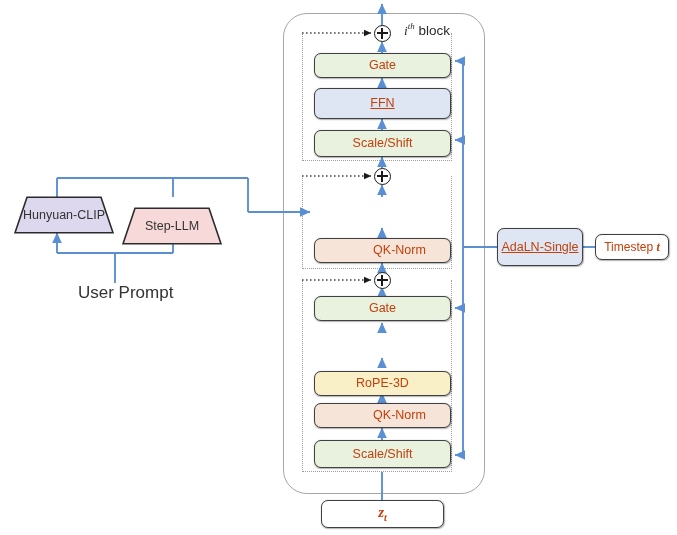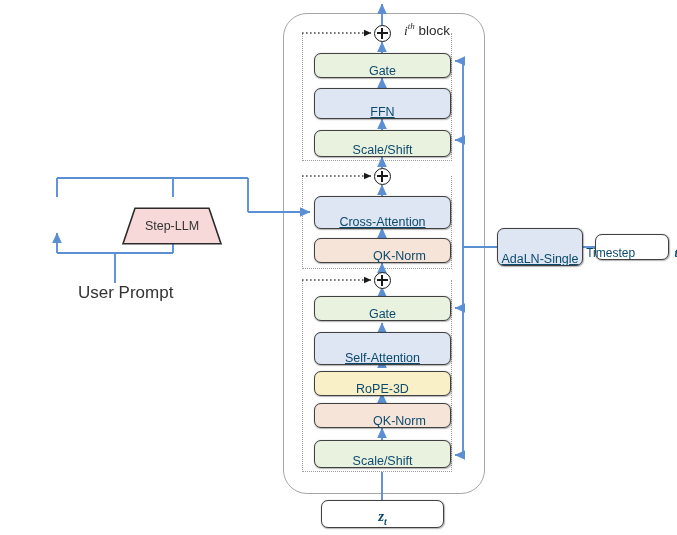--- a/index.html
+++ b/index.html
@@ -10,25 +10,25 @@
     font-family:"Liberation Sans", sans-serif;
     position:relative;
     overflow:hidden;
   }
   #stage { position:absolute; left:0; top:0; width:538px; height:535px;border-radius:30px; }
 
   svg.wires { position:absolute; left:0; top:0; width:677px; height:535px; }
 
   .node {
     position:absolute;
-    display:flex; align-items:flex-end; justify-content:center;
+    display:flex; align-items:center; justify-content:center;
     border:1.6px solid #404040;
     border-radius:7px;
     font-size:12.5px;
-    color:#0c4a6e;
+    color:#c2410c;
     text-align:center;
     line-height:1;
     box-shadow:0.8px 0.8px 1.2px rgba(0,0,0,0.30);
     white-space:nowrap;
   }
   .green  { background:#e9f1df; }
   .blue   { background:#dde6f2;text-decoration:underline; }
   .peach  { background:#f6e4d8;padding-left:34px; }
   .yellow { background:#faf0c8; }
   .white  { background:#ffffff; }
@@ -168,54 +168,54 @@
   <div class="node green" style="left:314px; top:53px; width:137px; height:25px;">
     <span>Gate</span>
   </div>
   <div class="node blue" style="left:314px; top:88px; width:137px; height:31px;">
     <span>FFN</span>
   </div>
   <div class="node green" style="left:314px; top:130px; width:137px; height:27px;">
     <span>Scale/Shift</span>
   </div>
 
-  <div class="node blue" style="left:314px; top:196px; width:137px; height:33px;">
-    <span>Cross-Attention</span>
-  </div>
   <div class="node peach" style="left:314px; top:238px; width:137px; height:25px;">
     <span>QK-Norm</span>
   </div>
 
   <div class="node green" style="left:314px; top:296px; width:137px; height:25px;">
     <span>Gate</span>
   </div>
-  <div class="node blue" style="left:314px; top:332px; width:137px; height:33px;">
-    <span>Self-Attention</span>
-  </div>
   <div class="node yellow" style="left:314px; top:371px; width:137px; height:25px;">
     <span>RoPE-3D</span>
   </div>
   <div class="node peach" style="left:314px; top:403px; width:137px; height:25px;">
     <span>QK-Norm</span>
   </div>
   <div class="node green" style="left:314px; top:440px; width:137px; height:28px;">
     <span>Scale/Shift</span>
   </div>
 
   <div class="node white" style="left:321px; top:500px; width:123px; height:28px;">
     <span class="mathz"><span>z</span><sub>t</sub></span>
   </div>
 
   <div class="node blue" style="left:497px; top:228px; width:86px; height:38px;">
     <span>AdaLN-Single</span>
   </div>
-  <div class="node white" style="left:595px; top:234px; width:74px; height:26px; font-size:12px;gap:18px;">
+  <div class="node white" style="left:595px; top:234px; width:74px; height:26px; font-size:12px;">
     <span>Timestep</span>&nbsp;<span class="timestep-t">t</span>
   </div>
 
+  <div class="trap" style="left:14px; top:196px; width:100px; height:38px;">
+    <svg class="shape" viewBox="0 0 100 38" preserveAspectRatio="none">
+      <polygon points="13,1.2 87,1.2 99,36.8 1,36.8" fill="#ddd8ee" stroke="#2b2b2b" stroke-width="1.6"></polygon>
+    </svg>
+    <span>Hunyuan-CLIP</span>
+  </div>
 
   <div class="trap" style="left:122px; top:196px; width:100px; height:38px;margin-top:11px;">
     <svg class="shape" viewBox="0 0 100 38" preserveAspectRatio="none">
       <polygon points="13,1.2 87,1.2 99,36.8 1,36.8" fill="#f7d9d9" stroke="#2b2b2b" stroke-width="1.6"></polygon>
     </svg>
     <span>Step-LLM</span>
   </div>
 
   <div class="caption" style="left:78px; top:283px;">User Prompt</div>
 

